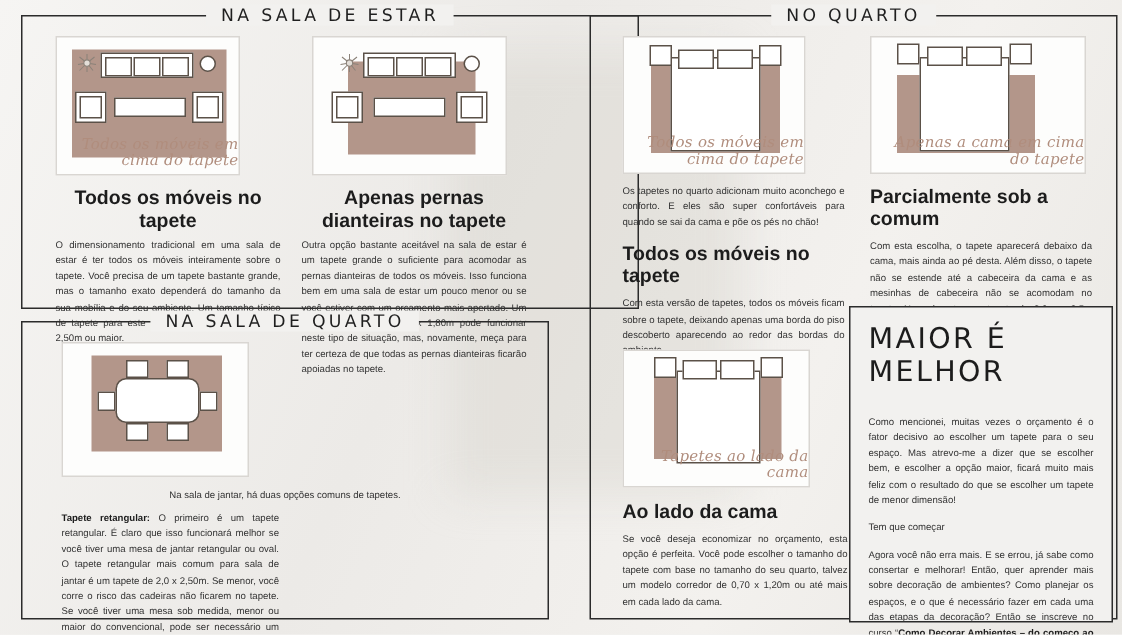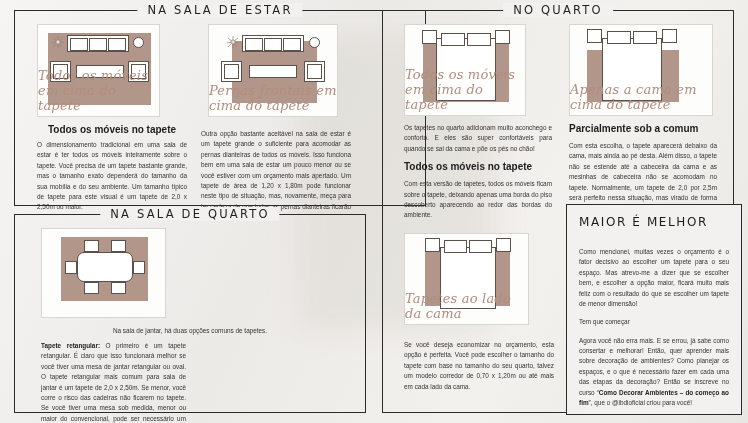--- a/index.html
+++ b/index.html
@@ -50,50 +50,50 @@
     border:1px solid #d9d6d2;
     position:relative;
   }
   .rug { position:absolute; background:#b3968a; }
   .rug.round { border-radius:50%; }
   .fur  { position:absolute; background:#ffffff; border:1px solid #5b5148; }
   .fur.thin { border-width:.8px; }
   .fur.circle { border-radius:50%; }
   .caption {
     position:absolute; left:0; right:0; bottom:3px;
-    text-align:left;
+    text-align:right;
     font-family:"DejaVu Serif", serif;
     font-style:italic;
-    font-size:13px;
+    font-size:10px;
     color:#b08d7d;
     letter-spacing:.2px;
   }
 
   .heading {
-    font-size:10px; font-weight:bold; text-align:center; color:#1c1c1c;
+    font-size:13px; font-weight:bold; text-align:center; color:#1c1c1c;
     font-family:"Liberation Sans", sans-serif;
   }
   .heading.left { text-align:left; }
   .body {
     font-size:6.4px; line-height:1.62; text-align:justify; color:#333;
     font-family:"Liberation Sans", sans-serif;
   }
   .body b { font-weight:bold; color:#1c1c1c; }
   .note { font-size:6.4px; text-align:center; color:#333; }
 
   
   .promo {
     position:absolute;
     border:1.4px solid #2b2b2b;
     background:transparent;
     padding:8px 12px;
   }
   .promo-title {
     font-family:"DejaVu Sans", sans-serif;
-    font-size:12px;
+    font-size:19px;
     letter-spacing:1.6px;
     color:#1c1c1c;
     margin:2px 0 18px 0;
   }
   .promo .body { text-align:justify; }
 </style>
 </head>
 <body>
 
 <div class="bg-wash"></div>
@@ -142,28 +142,28 @@
           <g stroke="#8b8279" stroke-width="0.7" fill="#efeceaa0">
             <path d="M8 8 L8 2 M8 8 L13 4 M8 8 L14 9 M8 8 L12 13 M8 8 L8 14 M8 8 L3 13 M8 8 L2 9 M8 8 L3 4"></path>
             <circle cx="8" cy="8" r="2.1" fill="#e3ded8"></circle>
           </g>
         </svg>
         <div class="fur" style="left:12px; top:36px; width:21px; height:21px;"></div>
         <div class="fur thin" style="left:15px; top:39px; width:15px; height:15px;"></div>
         <div class="fur" style="left:95px; top:36px; width:21px; height:21px;"></div>
         <div class="fur thin" style="left:98px; top:39px; width:15px; height:15px;"></div>
         <div class="fur" style="left:40px; top:40px; width:48px; height:13px;"></div>
-        <div class="caption">Pernas frontais em cima do tapete</div>
       </div>
 
       <div style="position:absolute; left:22px; top:113px; width:150px;">
         <div class="heading">Todos os móveis no tapete</div>
         <div class="body" style="margin-top:5px;">O dimensionamento tradicional em uma sala de estar é ter todos os móveis inteiramente sobre o tapete. Você precisa de um tapete bastante grande, mas o tamanho exato dependerá do tamanho da sua mobília e do seu ambiente. Um tamanho típico de tapete para este visual é um tapete de 2,0 x 2,50m ou maior.</div>
       </div>
       <div style="position:absolute; left:186px; top:113px; width:150px;">
+        <div class="heading">Apenas pernas dianteiras no tapete</div>
         <div class="body" style="margin-top:5px;">Outra opção bastante aceitável na sala de estar é um tapete grande o suficiente para acomodar as pernas dianteiras de todos os móveis. Isso funciona bem em uma sala de estar um pouco menor ou se você estiver com um orçamento mais apertado. Um tapete de área de 1,20 x 1,80m pode funcionar neste tipo de situação, mas, novamente, meça para ter certeza de que todas as pernas dianteiras ficarão apoiadas no tapete.</div>
       </div>
     </div>
 
     <div class="section" style="left:14px; top:214px; width:352px; height:199px;">
       <div class="section-title">NA SALA DE QUARTO</div>
 
       <div class="illus" style="position:absolute; left:26px; top:13px; width:125px; height:90px;">
         <div class="rug" style="left:19px; top:8px; width:87px; height:64px;"></div>
         <div class="fur" style="left:35px; top:23px; width:56px; height:30px; border-radius:7px;"></div>
@@ -181,21 +181,21 @@
       <div style="position:absolute; left:26px; top:126px; width:145px;">
         <div class="body">
           <b>Tapete retangular:</b><span> O primeiro é um tapete retangular. É claro que isso funcionará melhor se você tiver uma mesa de jantar retangular ou oval. O tapete retangular mais comum para sala de jantar é um tapete de 2,0 x 2,50m. Se menor, você corre o risco das cadeiras não ficarem no tapete. Se você tiver uma mesa sob medida, menor ou maior do convencional, pode ser necessário um tapete de tamanho diferente.</span>
         </div>
       </div>
     </div>
   </div>
 
   <div class="col col-right">
 
-    <div class="section" style="left:0; top:10px; width:352px; height:403px;">
+    <div class="section" style="left:11px; top:10px; width:352px; height:403px;">
       <div class="section-title">NO QUARTO</div>
 
       <div class="illus" style="position:absolute; left:21px; top:13px; width:122px; height:92px;">
         <div class="rug" style="left:18px; top:17px; width:86px; height:60px;"></div>
         <div class="fur" style="left:31px; top:13px; width:60px; height:63px;"></div>
         <div class="fur" style="left:36px; top:8px; width:24px; height:13px;"></div>
         <div class="fur" style="left:62px; top:8px; width:24px; height:13px;"></div>
         <div class="fur" style="left:17px; top:5px; width:15px; height:14px;"></div>
         <div class="fur" style="left:90px; top:5px; width:15px; height:14px;"></div>
         <div class="caption">Todos os móveis em cima do tapete</div>
@@ -226,20 +226,21 @@
         <div class="rug" style="left:88px; top:18px; width:17px; height:54px;"></div>
         <div class="fur" style="left:35px; top:13px; width:56px; height:62px;"></div>
         <div class="fur" style="left:39px; top:6px; width:23px; height:13px;"></div>
         <div class="fur" style="left:64px; top:6px; width:23px; height:13px;"></div>
         <div class="fur" style="left:20px; top:4px; width:15px; height:14px;"></div>
         <div class="fur" style="left:91px; top:4px; width:15px; height:14px;"></div>
         <div class="caption">Tapetes ao lado da cama</div>
       </div>
 
       <div style="position:absolute; left:21px; top:322px; width:150px;">
+        <div class="heading left">Ao lado da cama</div>
         <div class="body" style="margin-top:7px;">Se você deseja economizar no orçamento, esta opção é perfeita. Você pode escolher o tamanho do tapete com base no tamanho do seu quarto, talvez um modelo corredor de 0,70 x 1,20m ou até mais em cada lado da cama.</div>
       </div>
     </div>
 
     <div class="promo" style="left:184px; top:204px; width:176px; height:211px; background:#f2f1ef;">
       <div class="promo-title">MAIOR É MELHOR</div>
       <div class="body">Como mencionei, muitas vezes o orçamento é o fator decisivo ao escolher um tapete para o seu espaço. Mas atrevo-me a dizer que se escolher bem, e escolher a opção maior, ficará muito mais feliz com o resultado do que se escolher um tapete de menor dimensão!</div>
       <div class="body" style="margin-top:8px;">Tem que começar</div>
       <div class="body" style="margin-top:8px;">
         <span>Agora você não erra  mais. E se errou,  já sabe como consertar  e  melhorar!  Então,  quer aprender mais sobre decoração de ambientes? Como planejar os espaços,  e o que é necessário fazer em cada uma das etapas da decoração? Então se inscreve no curso “</span><b>Como Decorar Ambientes – do começo ao fim</b><span>”, que o @ibdioficial criou para você!</span>

